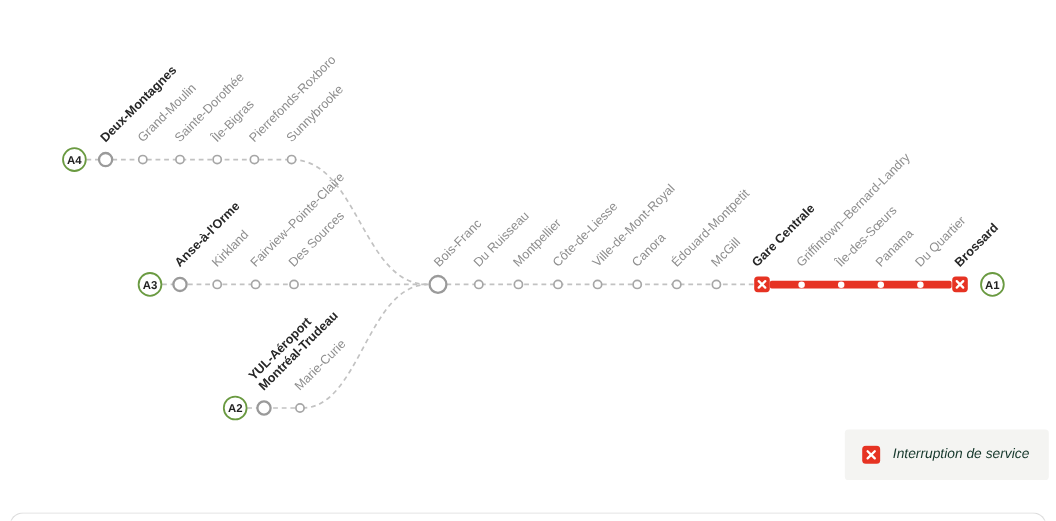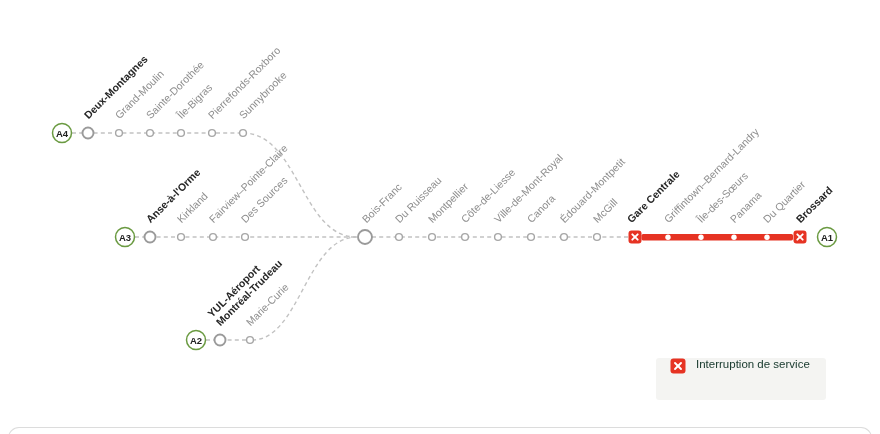--- a/index.html
+++ b/index.html
@@ -11,22 +11,22 @@
   .terminus-dot{fill:#fff;stroke:#9a9a9a;stroke-width:1.9;}
   .junction-dot{fill:#fff;stroke:#9a9a9a;stroke-width:1.9;}
   .badge-circle{fill:#fff;stroke-width:1.5;}
   .badge-text{text-anchor:middle;font:700 9.5px "Liberation Sans",sans-serif;fill:#222;}
   .white-dot{fill:#ffffff;}
   .x-line{stroke:#fff;stroke-width:1.9;stroke-linecap:round;}
   .stn-label{position:absolute;transform-origin:0 100%;transform:rotate(-45deg);
     font-size:10.5px;line-height:12px;color:#8e8e8e;white-space:nowrap;}
   .stn-label.dark{color:#262626;font-weight:700;}
   .stn-line{display:block;}
-  .legend{position:absolute;left:656px;top:358px;width:170px;height:42px;background:#f4f4f2;
-    border-radius:3px;display:flex;gap:10px;padding-left:14px;box-sizing:border-box;}
+  .legend{position:absolute;left:704px;top:358px;width:170px;height:42px;background:#f4f4f2;
+    border-radius:3px;display:flex;align-items:center;gap:10px;padding-left:14px;box-sizing:border-box;font-style:italic;}
   .legend-text{font-size:11.5px;color:#15372b;}
   .bottom-edge{position:absolute;left:8px;right:8px;top:427px;height:10px;
     border:1px solid #dcdcdc;border-bottom:none;border-radius:14px 14px 0 0;}
 </style>
 </head>
 <body>
 
 <div class="stage">
 
   <svg class="map-svg" width="880" height="434" viewBox="0 0 880 434">

